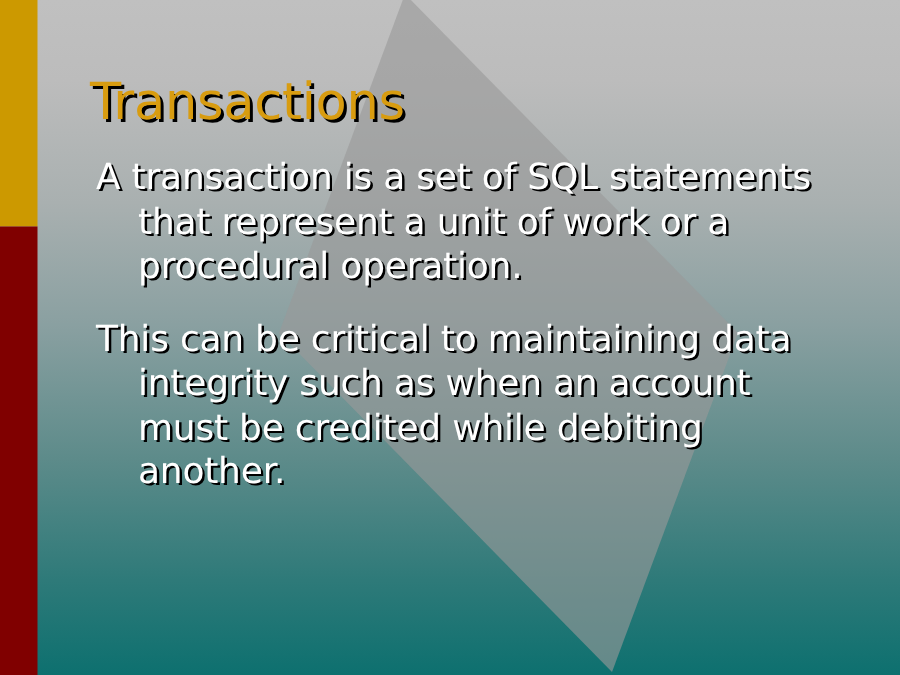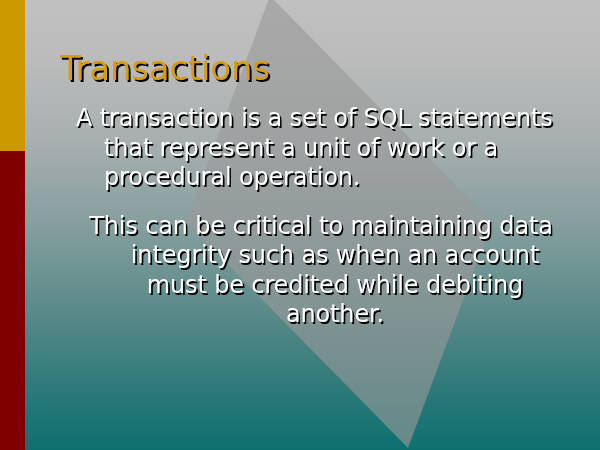--- a/index.html
+++ b/index.html
@@ -60,21 +60,21 @@
     line-height: 40px;
     font-weight: normal;
     letter-spacing: -0.2px;
     white-space: nowrap;
     color: #d89c10;
     text-shadow: 2px 2px 0 #000000;
   }
 
   #body {
     position: absolute;
-    left: 16px;
+    left: 4px;
     top: 104px;
     width: 490px;
   }
 
   .para {
     color: #ffffff;
     font-size: 24px;
     line-height: 29.5px;
     text-shadow: 1.6px 1.6px 0 #000000;
     padding-left: 28px;
@@ -96,17 +96,17 @@
 
   <div id="bar-top" style="background:#cc9900"></div>
   <div id="bar-bottom" style="background:#800000"></div>
 
   <div id="content">
 
     <div id="title" style="color: rgb(216, 156, 16); text-shadow: rgb(0, 0, 0) 2px 2px 0px;">Transactions</div>
 
     <div id="body">
       <p class="para gap-b" style="color: rgb(255, 255, 255); text-shadow: rgb(0, 0, 0) 1.6px 1.6px 0px;">A transaction is a set of SQL statements that represent a unit of work or a procedural operation.</p>
-      <p class="para" style="color: rgb(255, 255, 255); text-shadow: rgb(0, 0, 0) 1.6px 1.6px 0px; text-align: center;">This can be critical to maintaining data integrity such as when an account must be credited while debiting another.</p>
+      <p class="para" style="color: rgb(255, 255, 255); text-shadow: rgb(0, 0, 0) 1.6px 1.6px 0px;">This can be critical to maintaining data integrity such as when an account must be credited while debiting another.</p>
     </div>
 
   </div>
 </div>
 
 </body></html>

